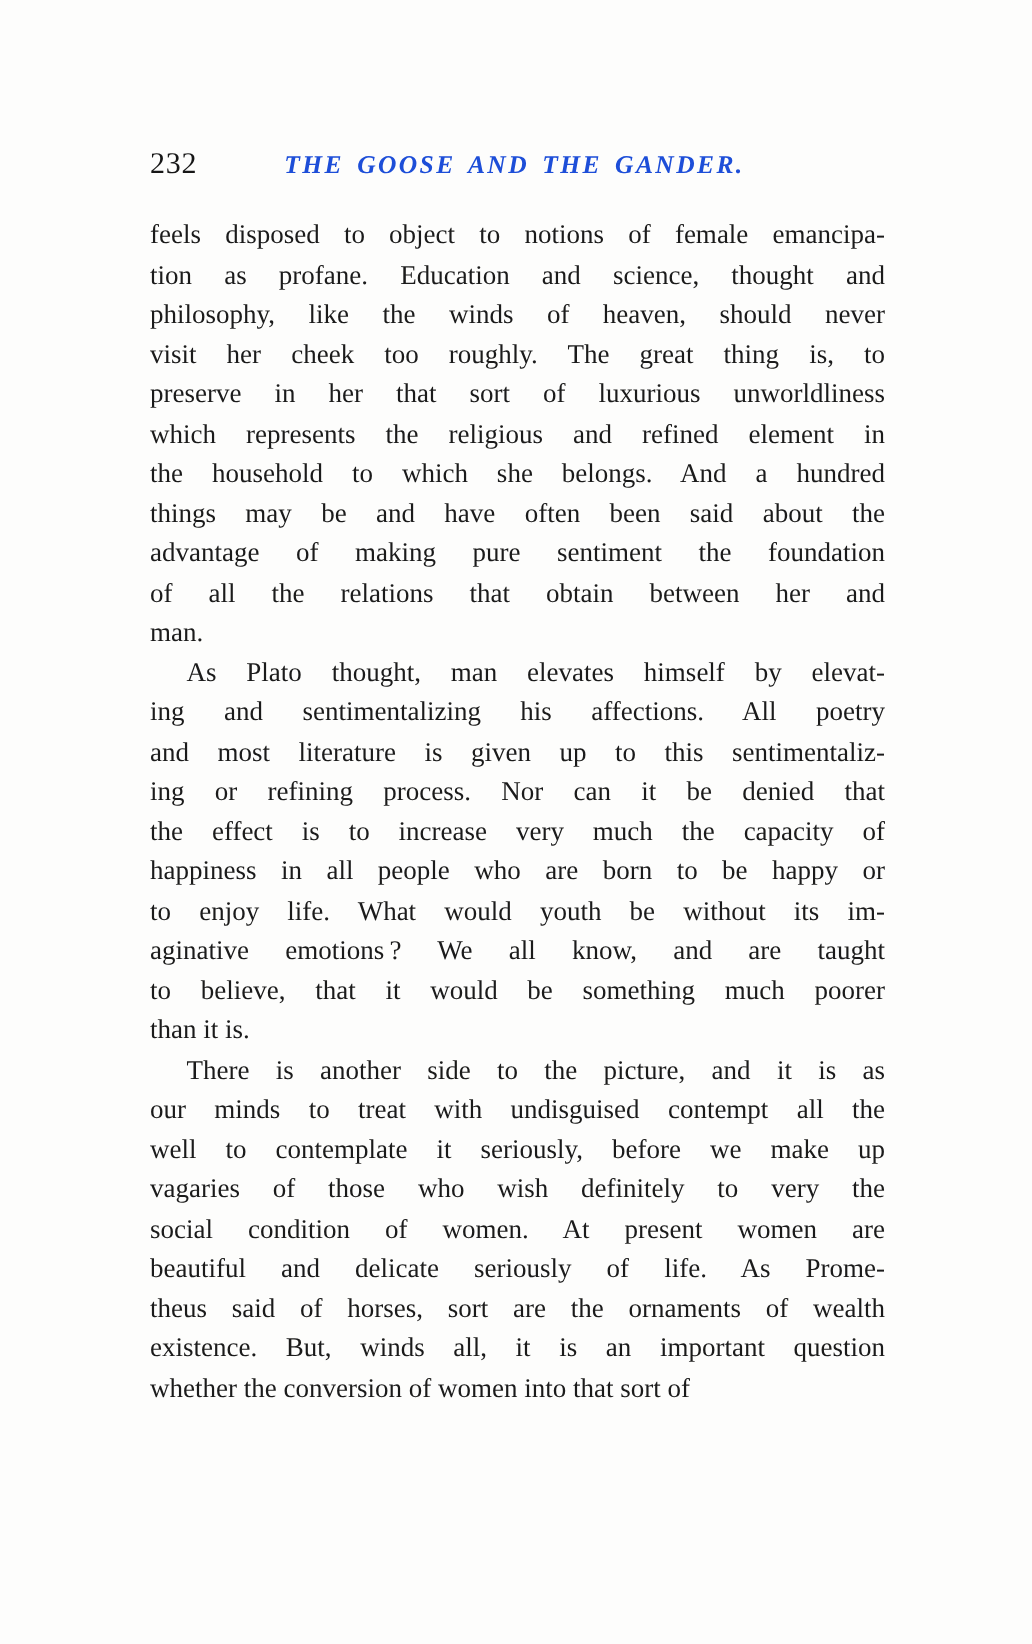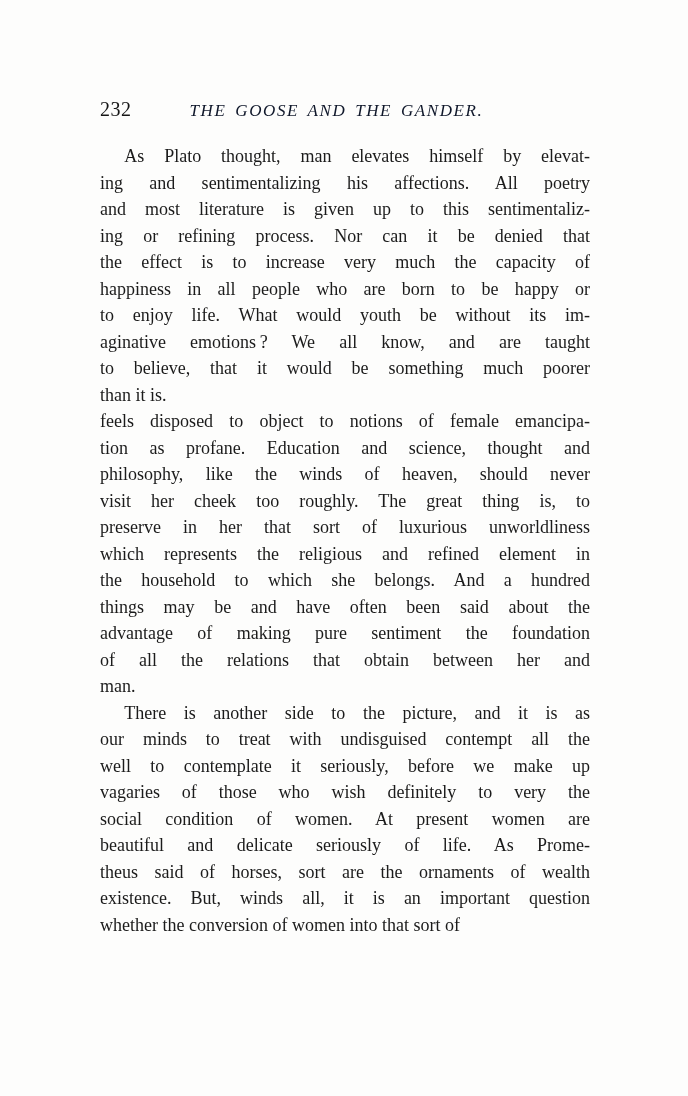--- a/index.html
+++ b/index.html
@@ -17,35 +17,35 @@
     font-family: "Liberation Serif", serif;
     overflow: hidden;
     box-sizing: border-box;
   }
   .page-header {
     position: absolute;
     top: 98px;
     left: 100px;
     width: 490px;
     display: flex;
-    align-items: flex-end;
+    align-items: center;
   }
   .page-number {
     font-size: 20px;
     letter-spacing: 0.5px;
     color: #161616;
   }
   .running-title {
     margin-left: 58px;
     font-size: 17px;
     font-style: italic;
-    font-weight: 400;
+    font-weight: 700;
     letter-spacing: 1.6px;
     word-spacing: 3px;
-    color: #0f172a;
+    color: #1d4ed8;
   }
   .body-text {
     position: absolute;
     top: 143px;
     left: 100px;
     width: 490px;
     font-size: 18px;
     line-height: 26.5px;
   }
   .para { margin: 0; padding: 0; }
@@ -65,43 +65,43 @@
 </head>
 <body>
 
 <div class="scan-page">
   <div class="page-header">
     <span class="page-number">232</span>
     <span class="running-title">THE GOOSE AND THE GANDER.</span>
   </div>
   <div class="body-text" id="text-body">
       <div class="para">
-        <div class="line indent">As Plato thought, man elevates himself by elevat-</div>
-        <div class="line">ing and sentimentalizing his affections.  All poetry</div>
-        <div class="line">and most literature is given up to this sentimentaliz-</div>
-        <div class="line">ing or refining process.  Nor can it be denied that</div>
-        <div class="line">the effect is to increase very much the capacity of</div>
-        <div class="line">happiness in all people who are born to be happy or</div>
-        <div class="line">to enjoy life.  What would youth be without its im-</div>
-        <div class="line">aginative emotions ?  We all know, and are taught</div>
-        <div class="line">to believe, that it would be something much poorer</div>
-        <div class="line last">than it is.</div>
-      </div>
-      <div class="para">
         <div class="line">feels disposed to object to notions of female emancipa-</div>
         <div class="line">tion as profane.  Education and science, thought and</div>
         <div class="line">philosophy, like the winds of heaven, should never</div>
         <div class="line">visit her cheek too roughly.  The great thing is, to</div>
         <div class="line">preserve in her that sort of luxurious unworldliness</div>
         <div class="line">which represents the religious and refined element in</div>
         <div class="line">the household to which she belongs.  And a hundred</div>
         <div class="line">things may be and have often been said about the</div>
         <div class="line">advantage of making pure sentiment the foundation</div>
         <div class="line">of all the relations that obtain between her and</div>
         <div class="line last">man.</div>
+      </div>
+      <div class="para">
+        <div class="line indent">As Plato thought, man elevates himself by elevat-</div>
+        <div class="line">ing and sentimentalizing his affections.  All poetry</div>
+        <div class="line">and most literature is given up to this sentimentaliz-</div>
+        <div class="line">ing or refining process.  Nor can it be denied that</div>
+        <div class="line">the effect is to increase very much the capacity of</div>
+        <div class="line">happiness in all people who are born to be happy or</div>
+        <div class="line">to enjoy life.  What would youth be without its im-</div>
+        <div class="line">aginative emotions ?  We all know, and are taught</div>
+        <div class="line">to believe, that it would be something much poorer</div>
+        <div class="line last">than it is.</div>
       </div>
       <div class="para">
         <div class="line indent">There is another side to the picture, and it is as</div>
         <div class="line">our minds to treat with undisguised contempt all the</div>
         <div class="line">well to contemplate it seriously, before we make up</div>
         <div class="line">vagaries of those who wish definitely to very the</div>
         <div class="line">social condition of women.  At present women are</div>
         <div class="line">beautiful and delicate seriously of life.  As Prome-</div>
         <div class="line">theus said of horses, sort are the ornaments of wealth</div>
         <div class="line">existence.  But, winds all, it is an important question</div>

